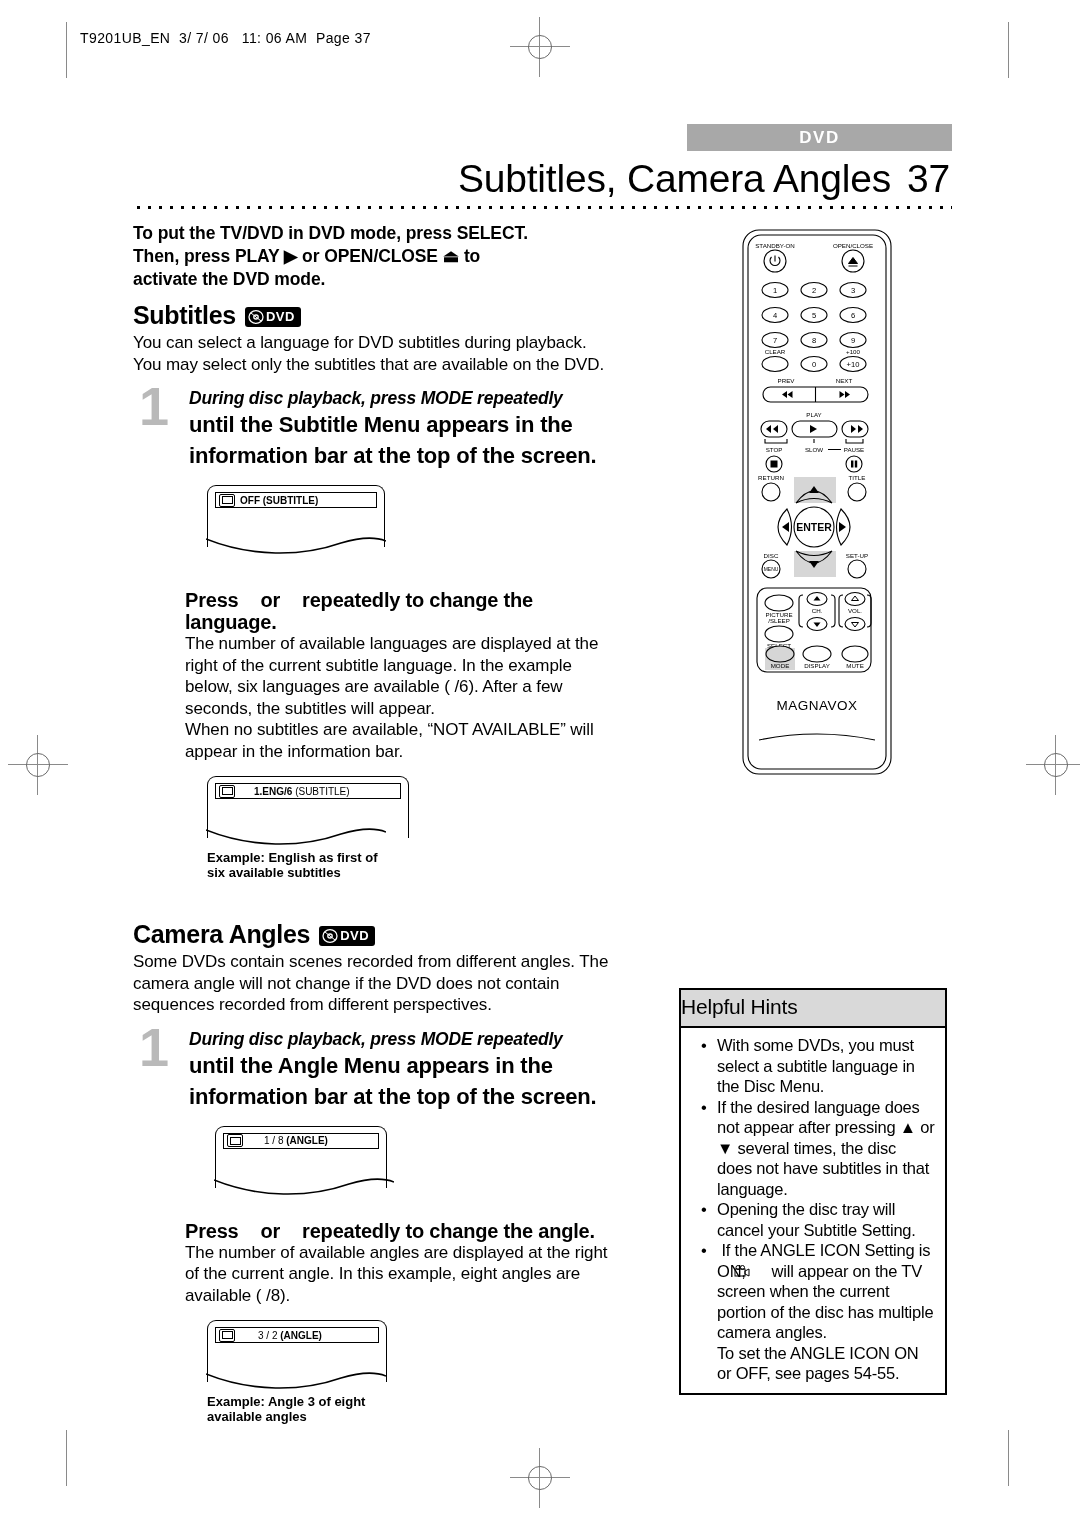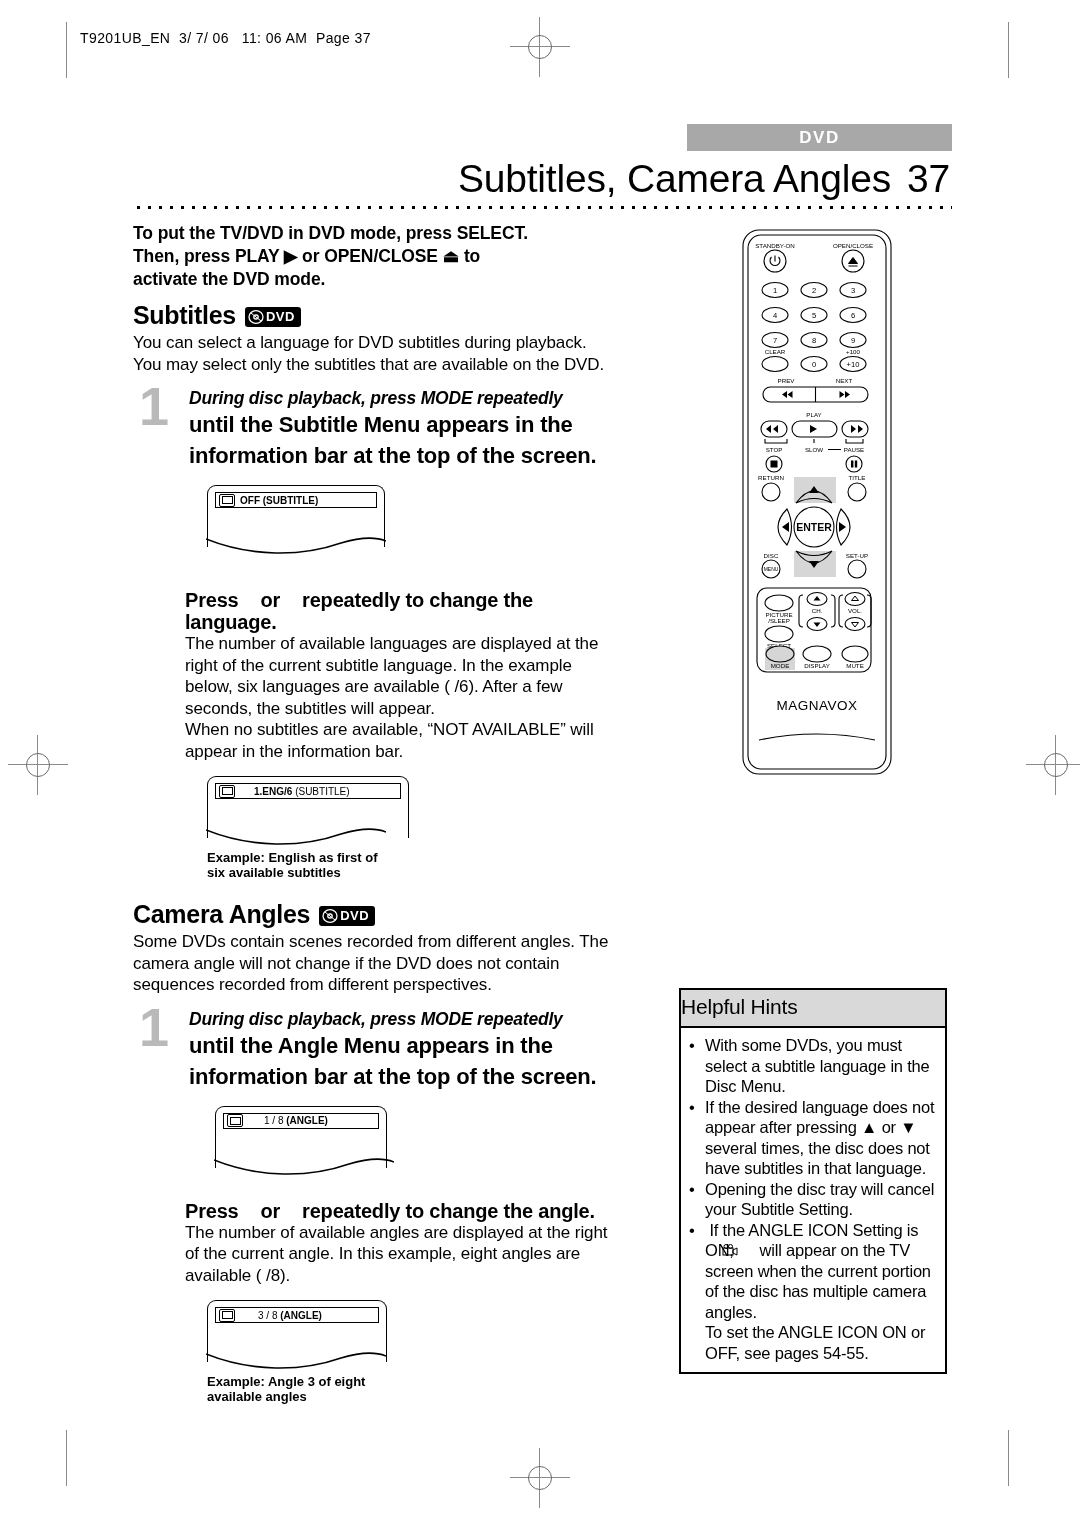--- a/index.html
+++ b/index.html
@@ -137,21 +137,21 @@
     width: 268px;
     border: 2.4px solid #000;
     background: #fff;
     box-sizing: border-box;
   }
   .hints-title {
     background: #d9d9d9; border-bottom: 2.4px solid #000;
     font-size: 21px; padding: 5px 0 7px 0;
     letter-spacing: -0.2px;
   }
-  .hints ul { margin: 7px 0 9px 0; padding: 0 10px 0 8px; list-style: none; }
+  .hints ul { margin: 7px 0 9px 0; padding: 0 10px 0 20px; list-style: none; }
   .hints li {
     font-size: 16.5px; line-height: 20.5px; letter-spacing: -0.2px;
     padding-left: 16px; text-indent: -16px; margin-bottom: 0px;
   }
   .hints li::before { content: "\2022"; display: inline-block; width: 16px; text-indent: 0; }
   .hints li .cont { display: block; text-indent: 0; padding-left: 0px; }
   .cam-ico { display: inline-block; width: 17px; height: 13px; vertical-align: -1px; }
 </style>
 </head>
 <body>
@@ -251,21 +251,21 @@
     <svg class="wave" viewBox="0 0 180 22" preserveAspectRatio="none">
       <path d="M0,4 C45,22 95,22 135,8 C155,2 170,2 180,6" fill="none" stroke="#000" stroke-width="1.6"></path>
     </svg>
   </div>
 
   <div class="caption">
     <div>Example: English as first of</div>
     <div>six available subtitles</div>
   </div>
 
-  <h2 class="sect" style="margin-top:20px">
+  <h2 class="sect" style="margin-top:40px">
     <span>Camera Angles</span>
     <span class="dvdbadge">
       <span class="disc-ico">
         <svg width="16" height="16" viewBox="0 0 16 16">
             <ellipse cx="8" cy="8" rx="7" ry="6.4" fill="none" stroke="#fff" stroke-width="1.3"></ellipse>
             <ellipse cx="8" cy="8" rx="2.2" ry="2" fill="none" stroke="#fff" stroke-width="1.3"></ellipse>
             <path d="M3 4 L13 12" stroke="#fff" stroke-width="1"></path>
           </svg>
       </span>
       <span>DVD</span>
@@ -296,21 +296,21 @@
     <div class="press-head">
       <span>Press</span><span class="gap"></span><span>or</span><span class="gap"></span><span>repeatedly to change the angle.</span>
     </div>
     <div class="body-text">The number of available angles are displayed at the right of the current angle. In this example, eight angles are available (  /8).</div>
   </div>
 
   <div class="tvbox" style="margin-left:74px; width:180px">
     <div class="shell"></div>
     <div class="bar">
       <span class="glyph"></span>
-      <span class="txt" style="margin-left:18px"><span class="reg">3 / 8</span> <b>(ANGLE)</b></span>
+      <span class="txt" style="margin-left:18px"><span class="reg">3 / 2</span> <b>(ANGLE)</b></span>
     </div>
     <svg class="wave" viewBox="0 0 180 22" preserveAspectRatio="none">
       <path d="M0,4 C45,22 95,22 135,8 C155,2 170,2 180,6" fill="none" stroke="#000" stroke-width="1.6"></path>
     </svg>
   </div>
 
   <div class="caption">
     <div>Example: Angle 3 of eight</div>
     <div>available angles</div>
   </div>

